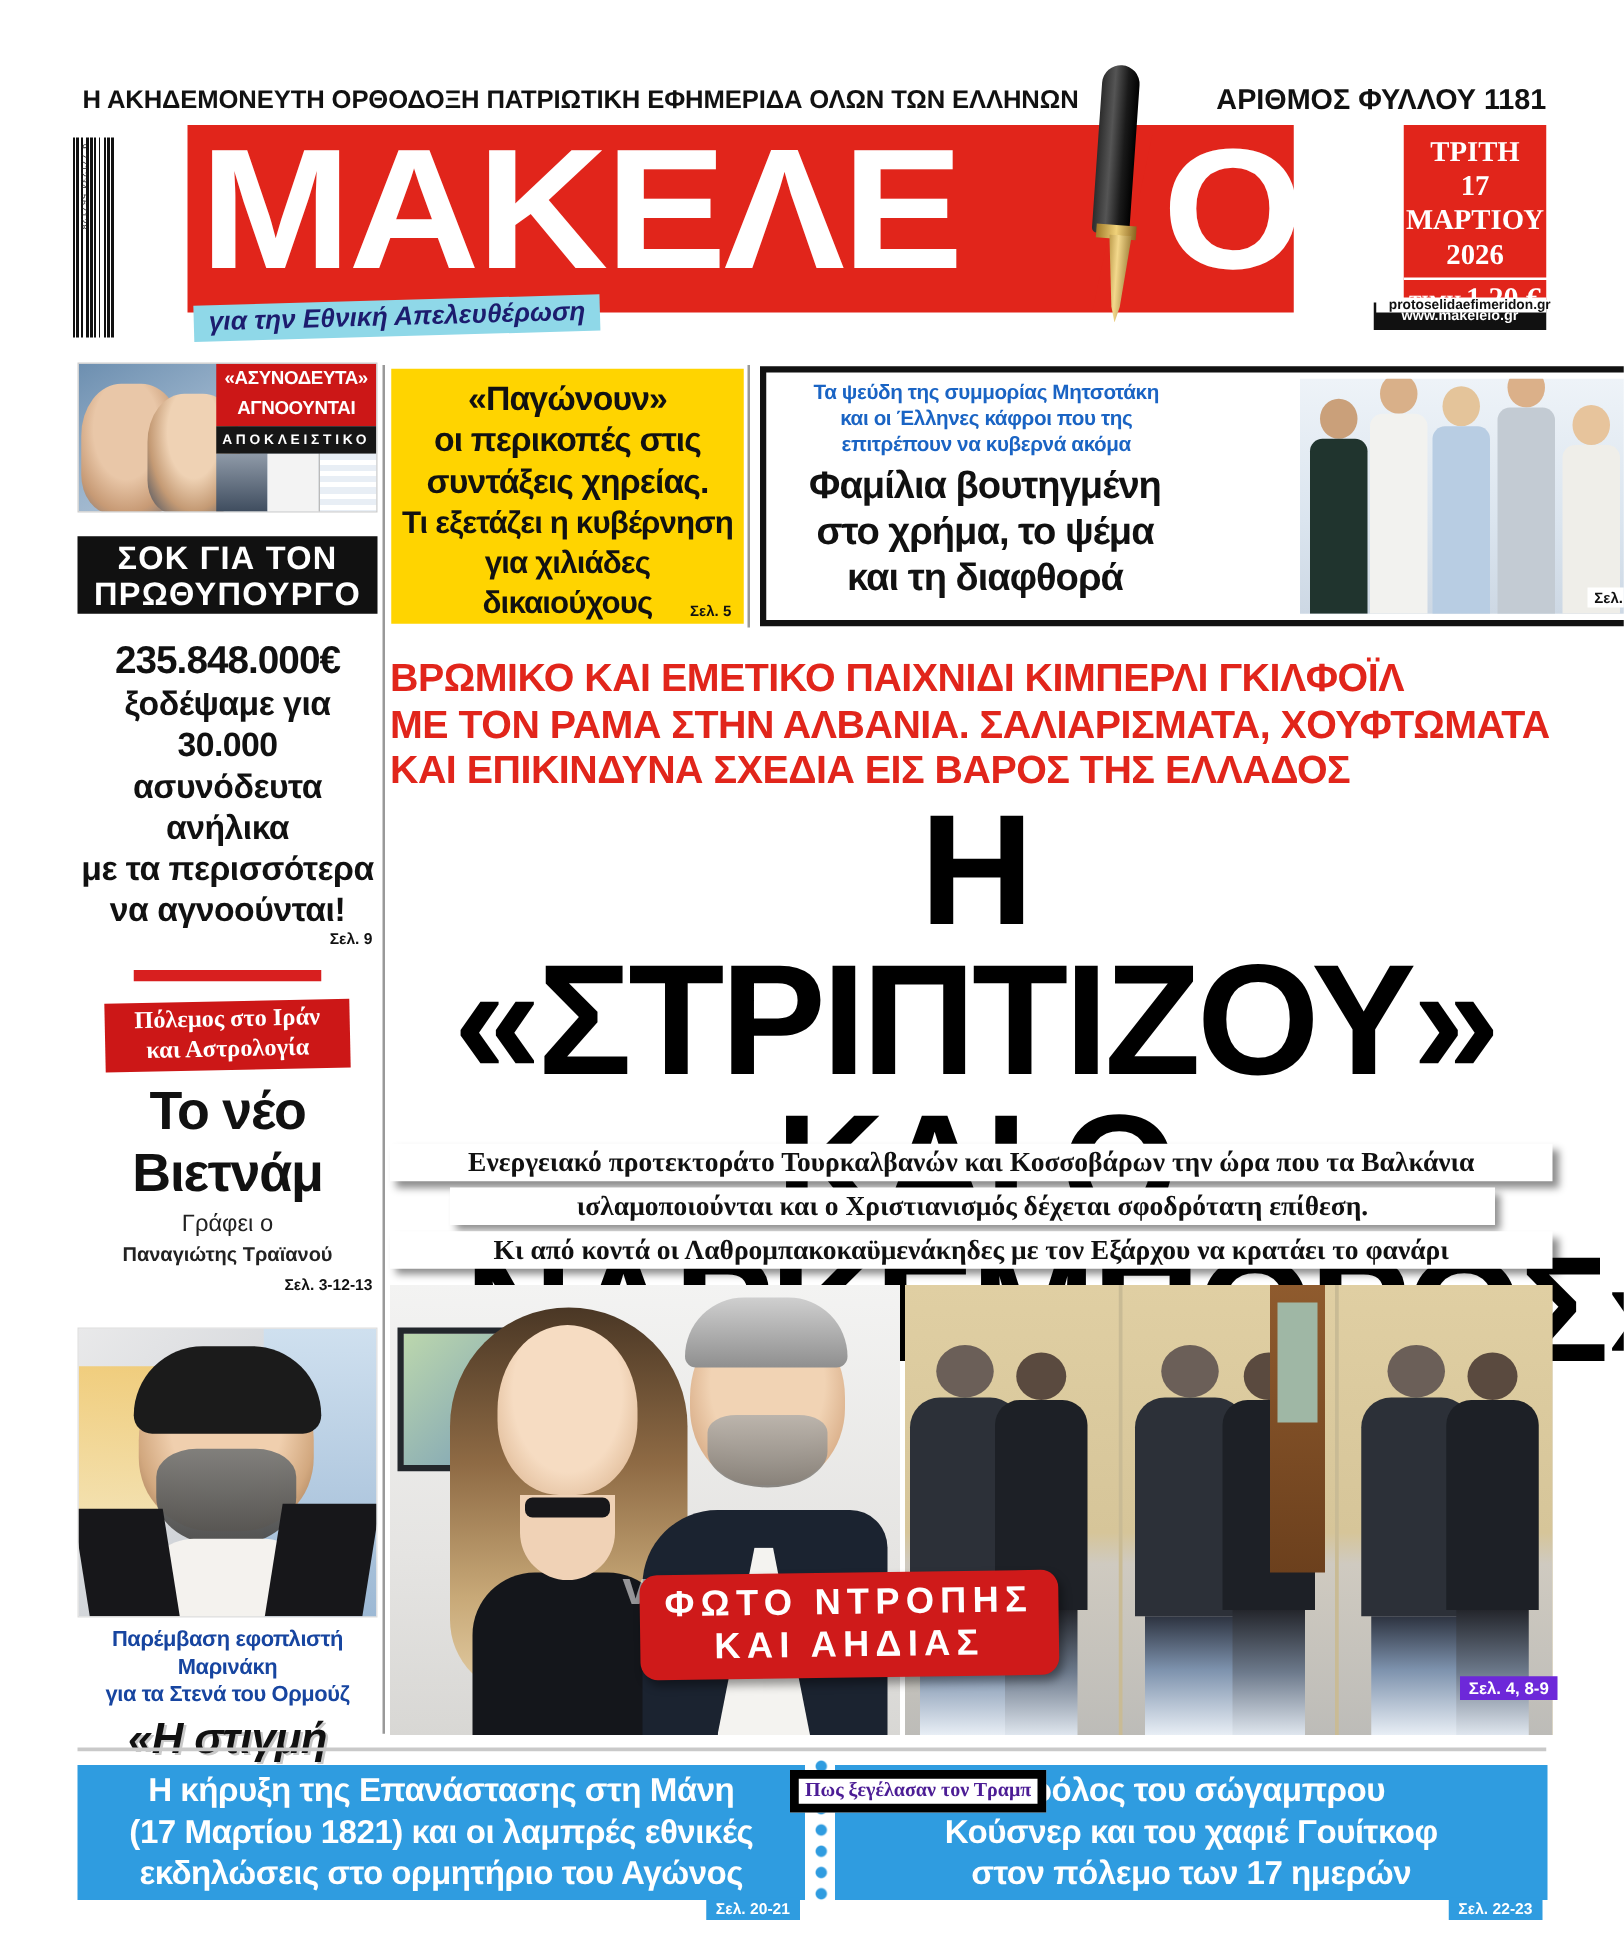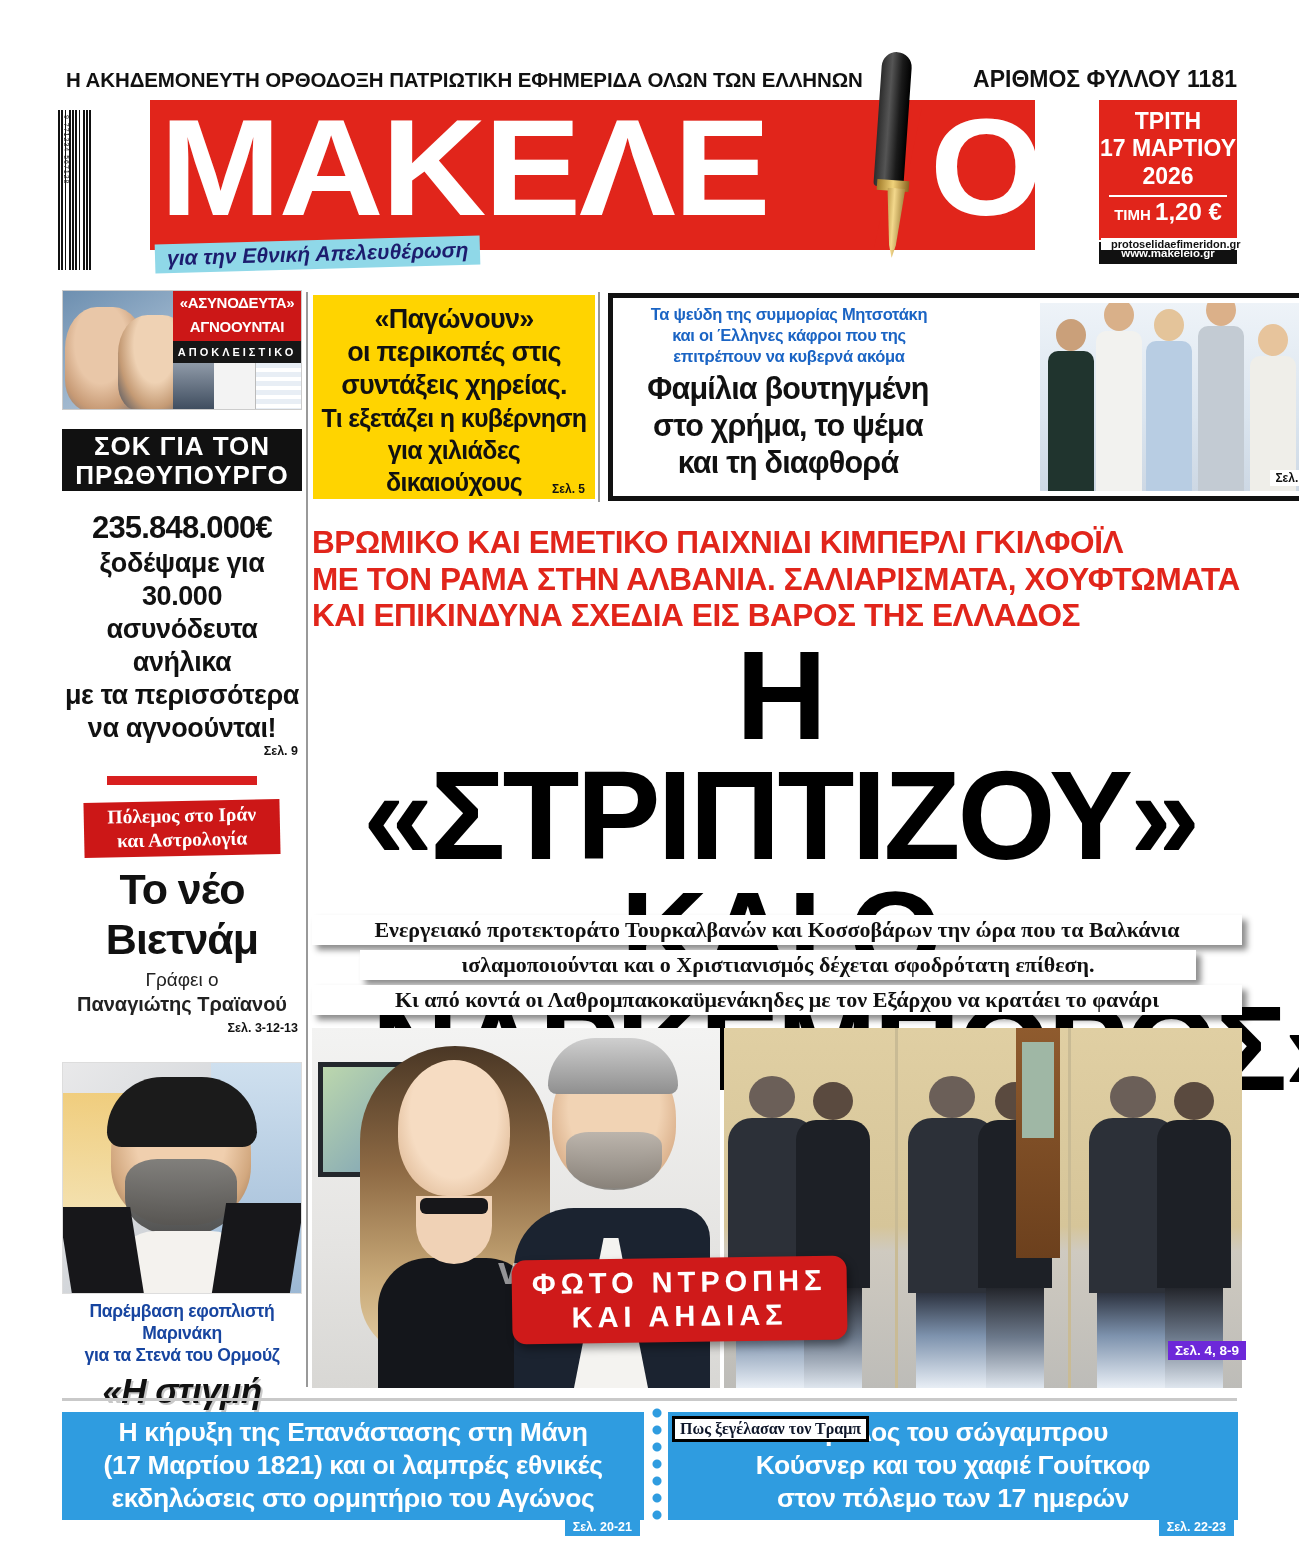--- a/index.html
+++ b/index.html
@@ -119,25 +119,26 @@
     font-style: italic;
     font-weight: bold;
     color: #1c1c6e;
     transform: rotate(-1.6deg);
     z-index: 7;
     white-space: nowrap;
   }
   .date-box {
     position: absolute;
     right: 62px; top: 100px;
-    width: 138px; height: 140px;
+    width: 114px; height: 140px;
     background: #e1251b;
     color: #fff;
     text-align: center;
     padding-top: 8px;
+    font-family: Liberation Serif, serif;
   }
   .date-box .d1 { font-size: 23px; font-weight: bold; line-height: 27px; }
   .date-box .d2 { font-size: 23px; font-weight: bold; line-height: 27px; }
   .date-box .d3 { font-size: 23px; font-weight: bold; line-height: 29px; }
   .date-rule { width: 118px; height: 2px; background: #fff; margin: 4px auto 3px auto; }
   .date-box .price { font-size: 15px; font-weight: bold; line-height: 24px; }
   .date-box .price b { font-size: 24px; }
   .url-box {
     position: absolute;
     right: 62px; top: 242px;
@@ -272,21 +273,21 @@
     letter-spacing: -1px;
     margin-top: 8px;
   }
   .teaser2-by {
     text-align: center;
     font-size: 19px;
     color: #222;
     line-height: 24px;
     margin-top: 4px;
   }
-  .teaser2-by b { font-size: 20px; font-weight: bold; }
+  .teaser2-by b { font-size: 16px; font-weight: bold; }
 
   .teaser3-photo {
     width: 240px; height: 232px;
     margin-top: 22px;
     background: linear-gradient(135deg,#e9e9ea 0%,#d3d6da 50%,#b9bec6 100%);
     position: relative; overflow: hidden;
     border: 1px solid #ddd;
   }
   .t3-bg-y { position: absolute; left: 0; top: 30px; width: 64px; height: 120px;
     background: linear-gradient(180deg,#f2c96b,#f8e2a8); opacity: .85; }
@@ -613,29 +614,29 @@
     padding: 2px 8px;
   }
   .bb-dots {
     position: absolute;
     left: 652px; top: 1408px;
     width: 10px; height: 118px;
     background: radial-gradient(circle at 50% 5px, #2f9ce0 4px, transparent 5px) 0 0/10px 17px repeat-y;
   }
   .trump-label {
     position: absolute;
-    left: 672px; top: 1416px;
+    left: 632px; top: 1416px;
     background: #fff;
-    color: #0f172a;
+    color: #4c1d95;
     font-family: "Liberation Serif", serif;
     font-weight: bold;
     font-size: 16px;
     padding: 1px 5px;
     z-index: 5;
-    border: 3px solid #000000;
+    border: 7px solid #000000;
     white-space: nowrap;
   }
 </style>
 </head>
 <body>
 
 <div class="page">
 
   <div class="masthead-tagline">Η ΑΚΗΔΕΜΟΝΕΥΤΗ ΟΡΘΟΔΟΞΗ ΠΑΤΡΙΩΤΙΚΗ ΕΦΗΜΕΡΙΔΑ ΟΛΩΝ ΤΩΝ ΕΛΛΗΝΩΝ</div>
   <div class="issue-number">ΑΡΙΘΜΟΣ ΦΥΛΛΟΥ 1181</div>

